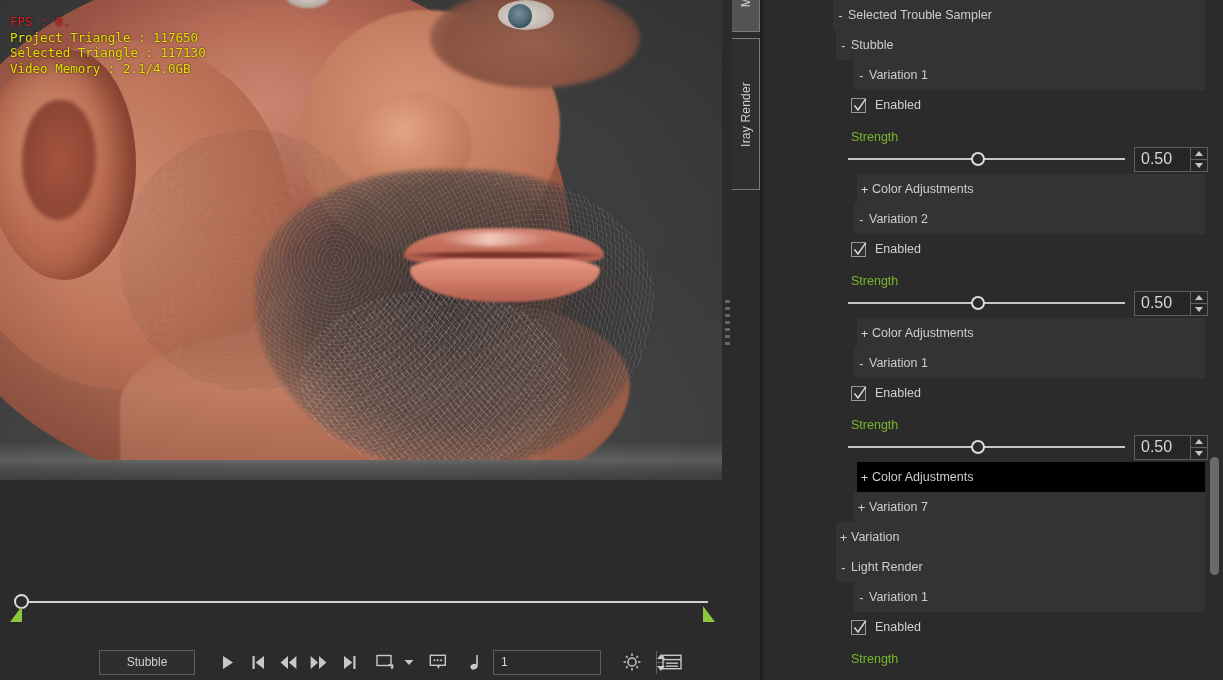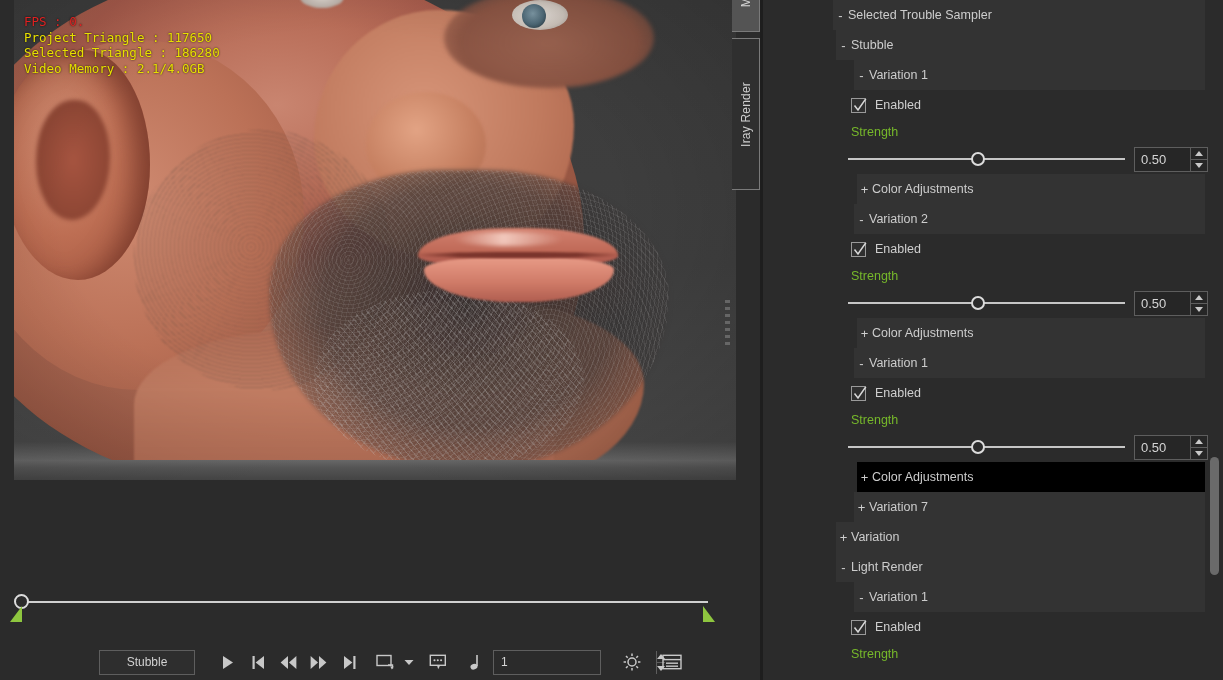--- a/index.html
+++ b/index.html
@@ -7,21 +7,21 @@
   html, body {
     width: 1223px; height: 680px;
     background: #2b2b2b;
     font-family: "Liberation Sans", sans-serif;
     overflow: hidden;
   }
   #app { position: relative; width: 1223px; height: 680px; background: #2b2b2b; }
 
   
   #viewport-pane {
-    position: absolute; left: 14px; top: 0; width: 722px; height: 480px;
+    position: absolute; left: 0; top: 0; width: 722px; height: 480px;
     overflow: hidden; background: #3a3a3a;
   }
   #viewport-canvas {
     position: absolute; left: 0; top: 0; width: 722px; height: 480px;
     background: #3c3c3c;
   }
   
   .face-layer { position: absolute; }
   #bg-grad {
     left:0; top:0; width:722px; height:480px;
@@ -289,38 +289,38 @@
   .lvl3 { margin-left: 94px; width: 348px; }
 
   .ctlrow { height:30px; display:flex; align-items:center; padding-left:88px; }
   .chk {
     width:15px; height:15px; border:1px solid #9a9a9a; background:#2f2f2f;
     position:relative; margin-right:9px; cursor:pointer; flex:none;
   }
   .chk svg { position:absolute; left:1px; top:0px; }
   .chklabel { color:#cfcfcf; font-size:12.5px; }
 
-  .lblrow { height:24px; display:flex; align-items:center; padding-left:88px; }
+  .lblrow { height:24px; display:flex; align-items:flex-end; padding-left:88px; }
   .greenlabel { color:#76b82a; font-size:12.5px; }
 
   .sliderrow { height:30px; display:flex; align-items:center; padding-left:85px; }
   .slider-wrap { position:relative; width:277px; height:22px; flex:none; }
   .slider-track {
     position:absolute; left:0; top:10px; width:277px; height:2px; background:#c6c6c6;
   }
   .slider-knob {
     position:absolute; left:130px; top:4px; width:14px; height:14px;
     border:2px solid #dcdcdc; border-radius:50%; background:#2b2b2b; cursor:pointer;
   }
   .spinbox {
     width:74px; height:25px; margin-left:9px; display:flex;
     border:1px solid #5e5e5e; background:#262626; flex:none;
   }
   .spinbox input {
-    flex:1; background:transparent; border:none; color:#d5d5d5; font-size:13px;
+    flex:1; background:transparent; border:none; color:#d5d5d5; font-size:16px;
     padding-left:6px; outline:none; font-family:"Liberation Sans",sans-serif; width:100%;
   }
 
   #panel-scrollbar {
     position:absolute; right:4px; top:455px; width:9px; height:225px;
   }
   #panel-scroll-thumb {
     position:absolute; left:0; top:2px; width:9px; height:118px;
     background:#6a6a6a; border-radius:5px; cursor:pointer;
   }
@@ -354,21 +354,21 @@
       <div class="face-layer" id="lip-lower"></div>
       <div class="face-layer" id="lip-line"></div>
       <div class="face-layer" id="lip-highlight"></div>
       <div class="face-layer" id="shoulder-strip"></div>
       <div class="face-layer" id="vp-vignette"></div>
     </div>
 
     <div id="hud">
       <div class="fps">FPS : 0.</div>
       <div class="y">Project Triangle : 117650</div>
-      <div class="y">Selected Triangle : 186280</div>
+      <div class="y">Selected Triangle : 117130</div>
       <div class="y">Video Memory : 2.1/4.0GB</div>
     </div>
   </div>
 
   <div id="vp-corner-btn">
     <span>
       <svg width="18" height="15" viewBox="0 0 18 15">
         <rect x="1.5" y="1.5" width="15" height="10" fill="none" stroke="#c8c8c8" stroke-width="1.4"></rect>
         <line x1="4.5" y1="5" x2="13.5" y2="5" stroke="#c8c8c8" stroke-width="1.3"></line>
         <line x1="4.5" y1="8" x2="13.5" y2="8" stroke="#c8c8c8" stroke-width="1.3"></line>

